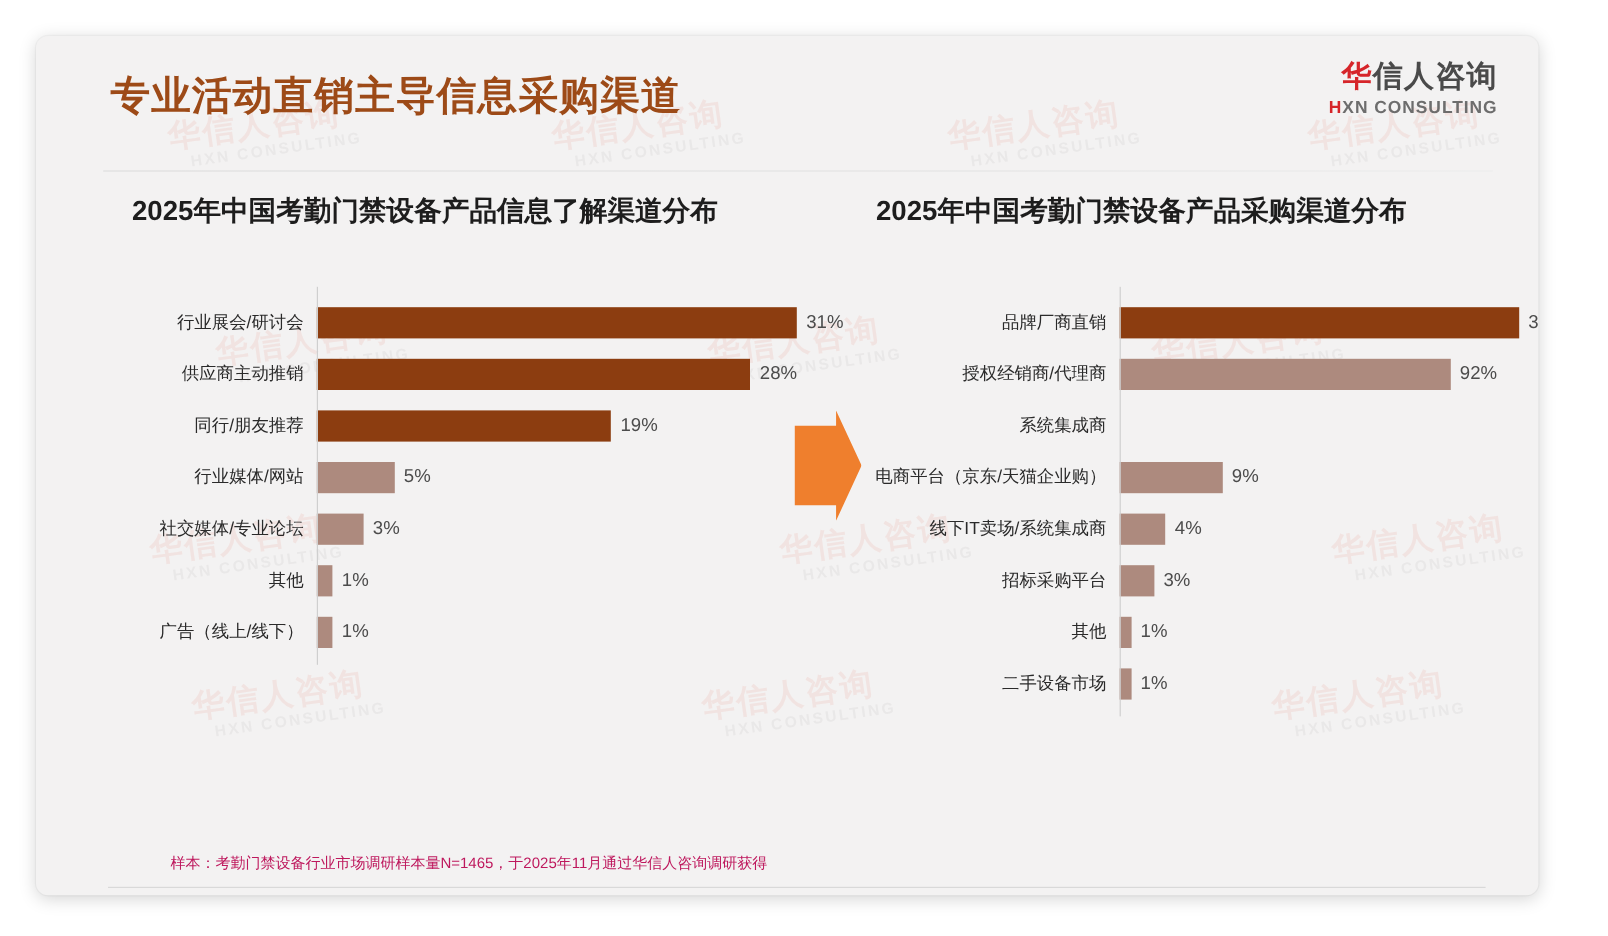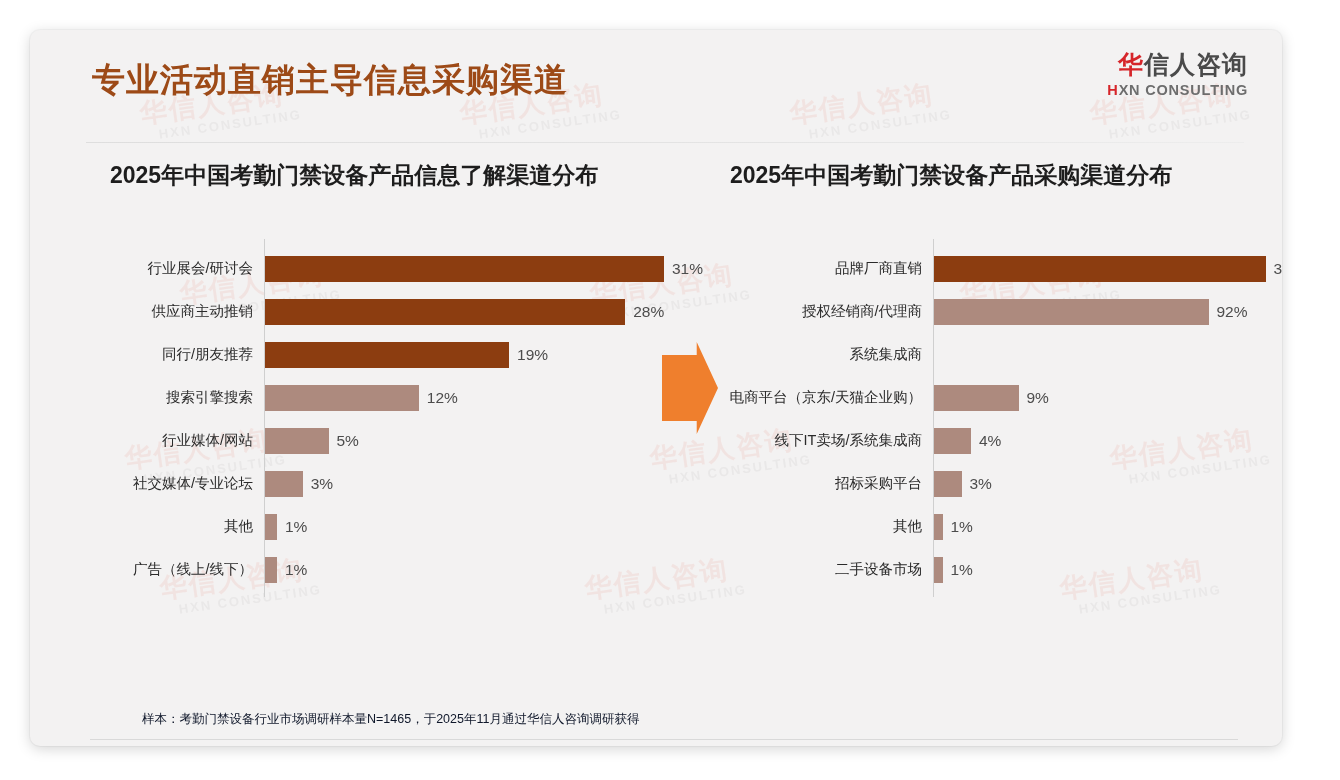--- a/index.html
+++ b/index.html
@@ -152,21 +152,21 @@
     background: #ef7f2d;
     clip-path: polygon(0% 14%, 62% 14%, 62% 0%, 100% 50%, 62% 100%, 62% 86%, 0% 86%);
     z-index: 4;
   }
 
   
   .footnote {
     position: absolute;
     left: 112px; top: 681px;
     font-size: 12.5px;
-    color: #0f172a;
+    color: #be185d;
     white-space: nowrap;
     z-index: 3;
   }
   .footer-rule {
     position: absolute;
     left: 60px; right: 44px; top: 709px;
     height: 1px;
     background: #d9d9d9;
     z-index: 3;
   }
@@ -263,27 +263,20 @@
               </div>
             </div>
             <div class="row">
               <div class="cat-label">同行/朋友推荐</div>
               <div class="bar-wrap">
                 <div class="bar dark" style="width: 245.1px;"></div>
                 <div class="bar-value">19%</div>
               </div>
             </div>
             <div class="row">
-              <div class="cat-label">搜索引擎搜索</div>
-              <div class="bar-wrap">
-                <div class="bar light" style="width: 154.8px;"></div>
-                <div class="bar-value">12%</div>
-              </div>
-            </div>
-            <div class="row">
               <div class="cat-label">行业媒体/网站</div>
               <div class="bar-wrap">
                 <div class="bar light" style="width: 64.5px;"></div>
                 <div class="bar-value">5%</div>
               </div>
             </div>
             <div class="row">
               <div class="cat-label">社交媒体/专业论坛</div>
               <div class="bar-wrap">
                 <div class="bar light" style="width: 38.7px;"></div>

